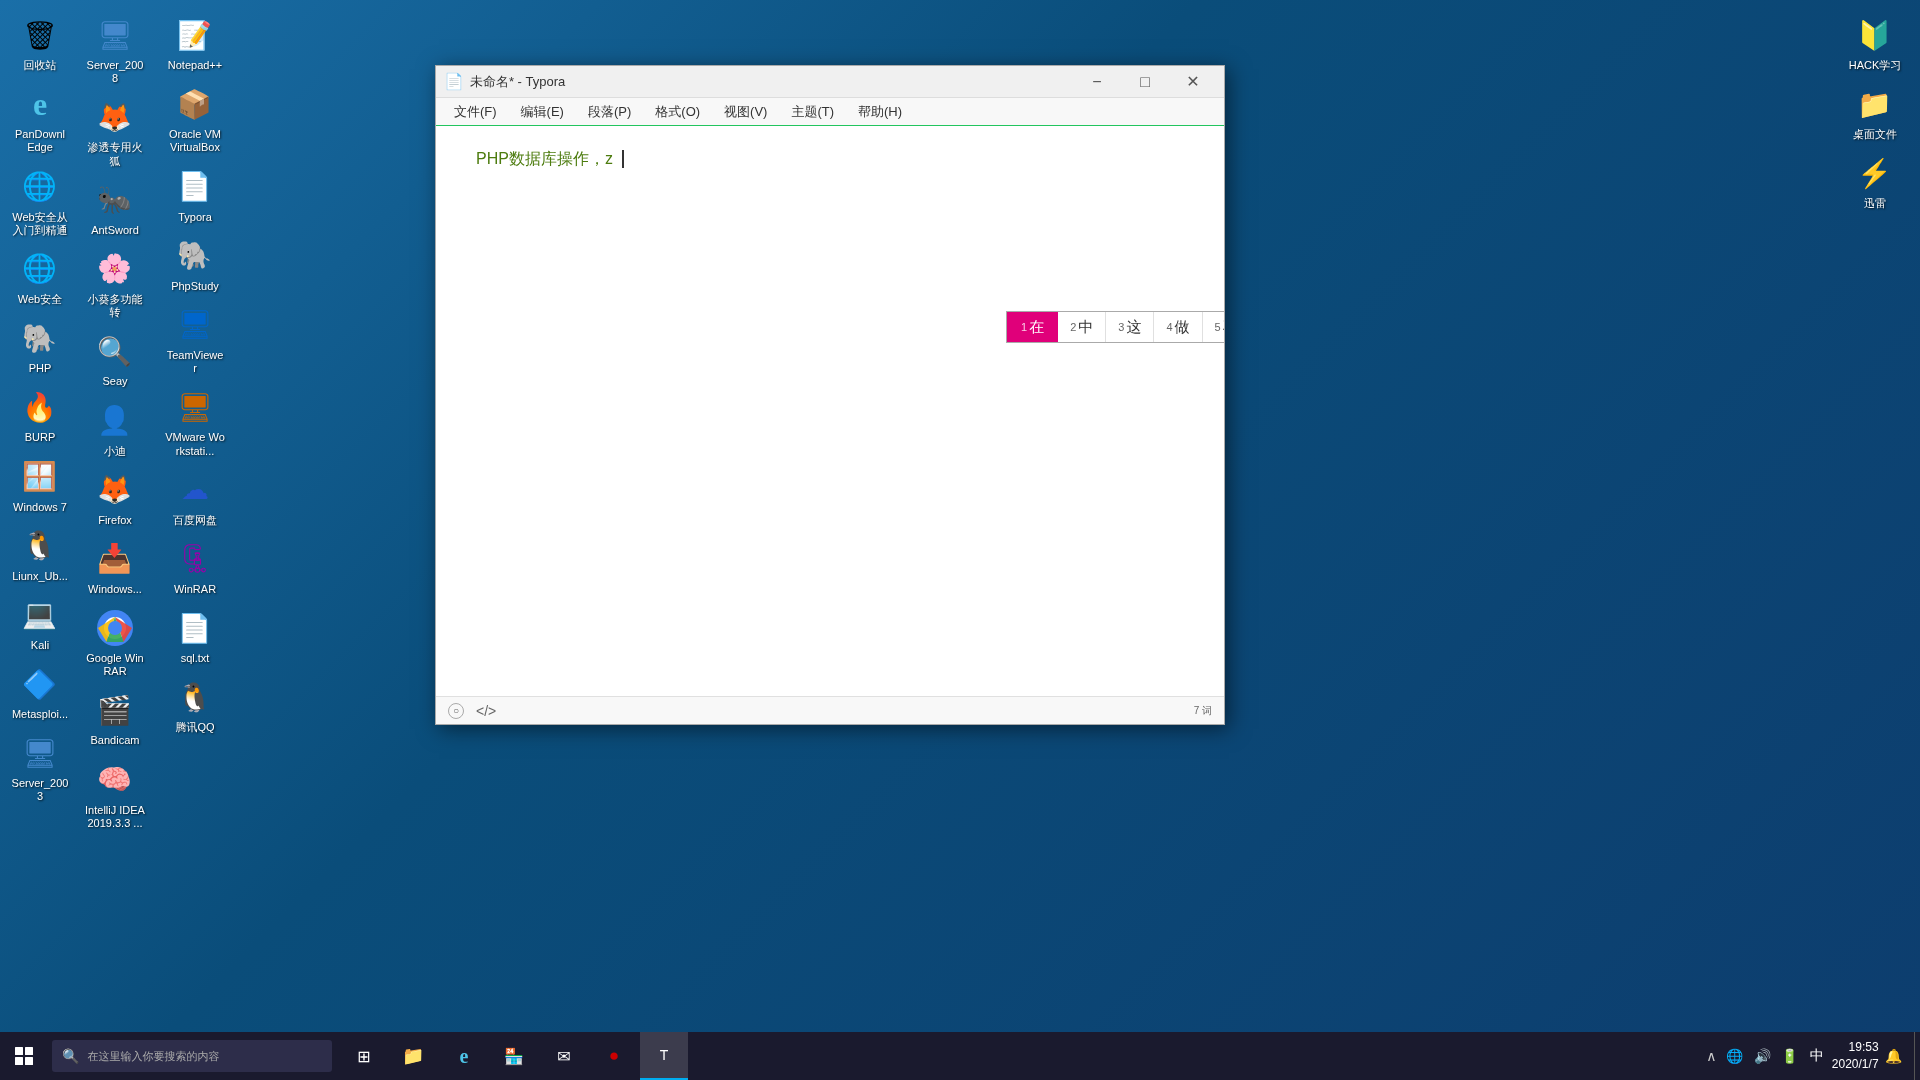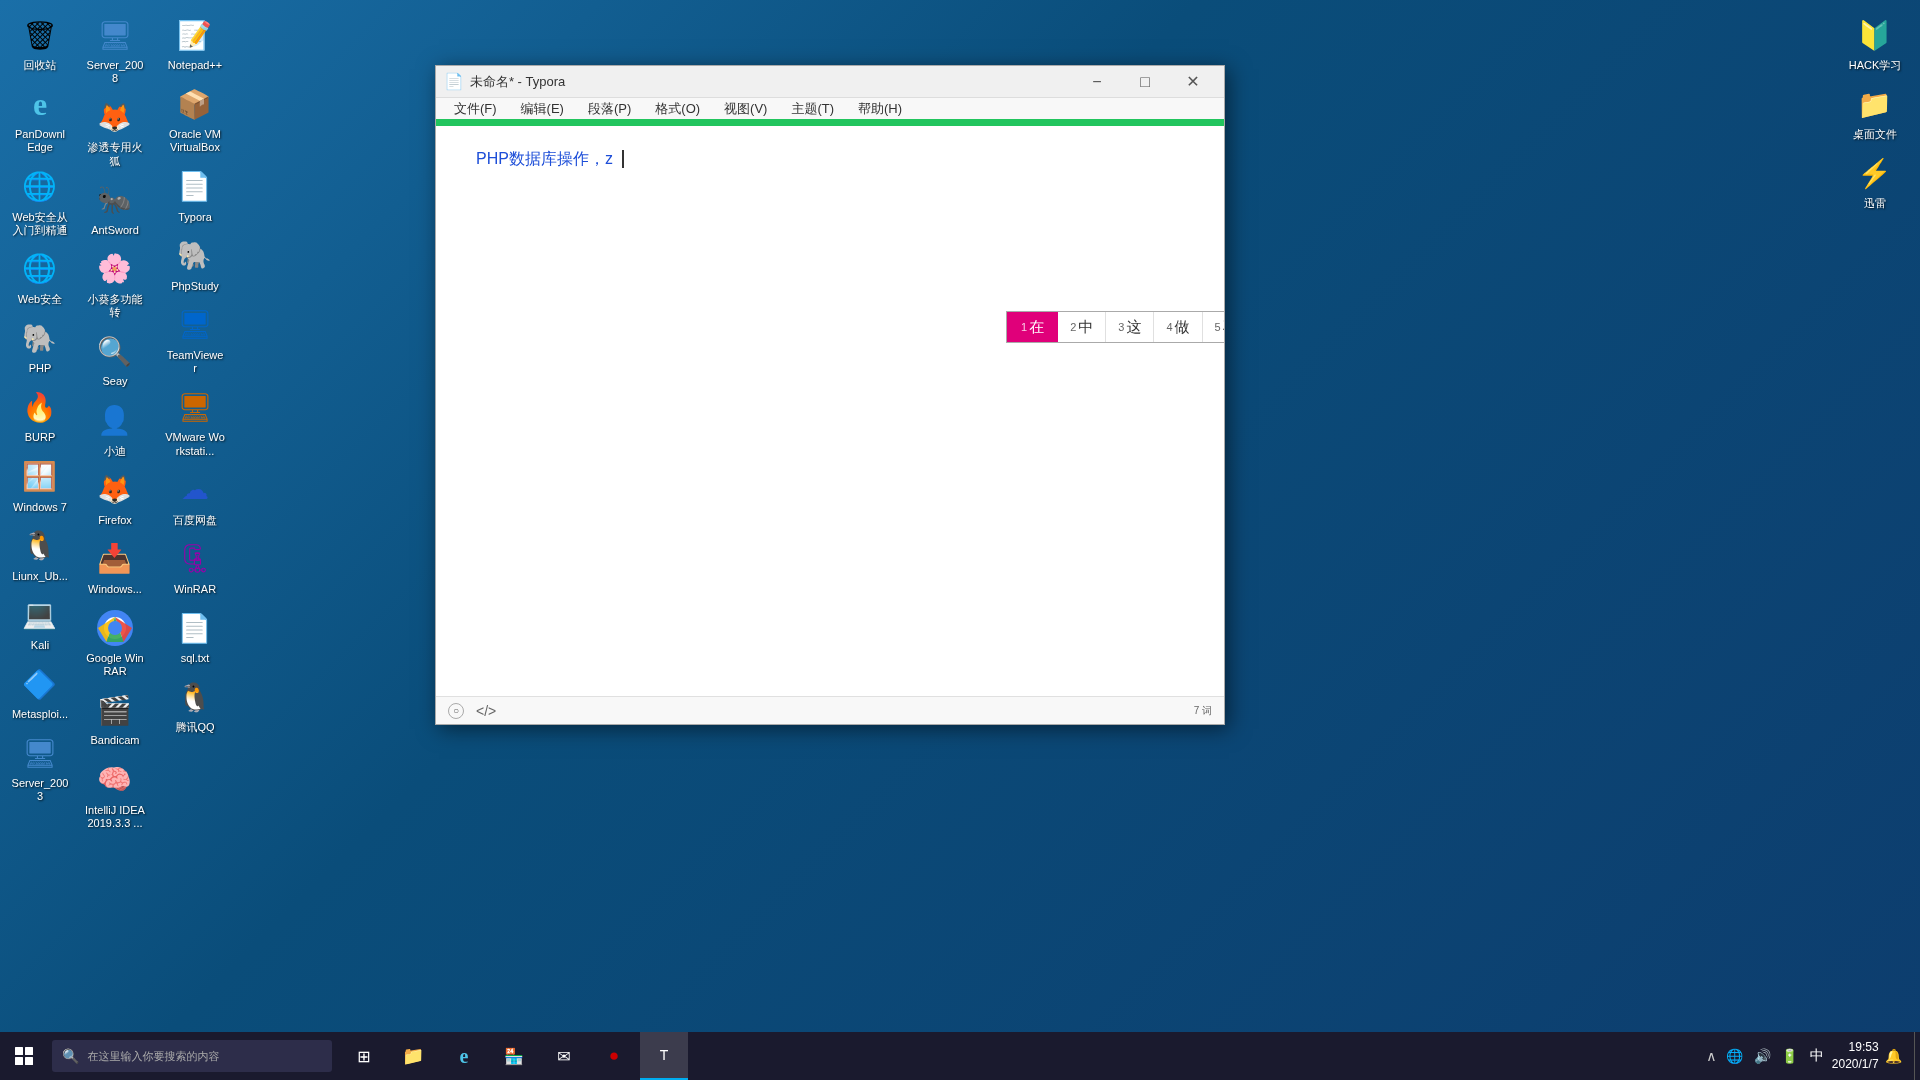--- a/index.html
+++ b/index.html
@@ -99,21 +99,21 @@
       justify-content: center;
       color: #555;
     }
 
     .window-menubar {
       height: 28px;
       background: #f8f8f8;
       display: flex;
       align-items: center;
       padding: 0 8px;
-      border-bottom: 7px solid #22c55e;
+      border-bottom: 1px solid #22c55e;
       gap: 4px;
     }
 
     .menu-item {
       padding: 2px 10px;
       font-size: 13px;
       color: #333;
       cursor: pointer;
       border-radius: 2px;
     }
@@ -121,21 +121,21 @@
     .window-content {
       flex: 1;
       padding: 20px 40px;
       overflow: auto;
       position: relative;
       background: white;
     }
 
     .editor-text {
       font-size: 16px;
-      color: #1d4ed8;
+      color: #4d7c0f;
       line-height: 1.6;
       display: flex;
       align-items: center;
       gap: 8px;
     }
 
     .cursor {
       display: inline-block;
       width: 2px;
       height: 18px;

